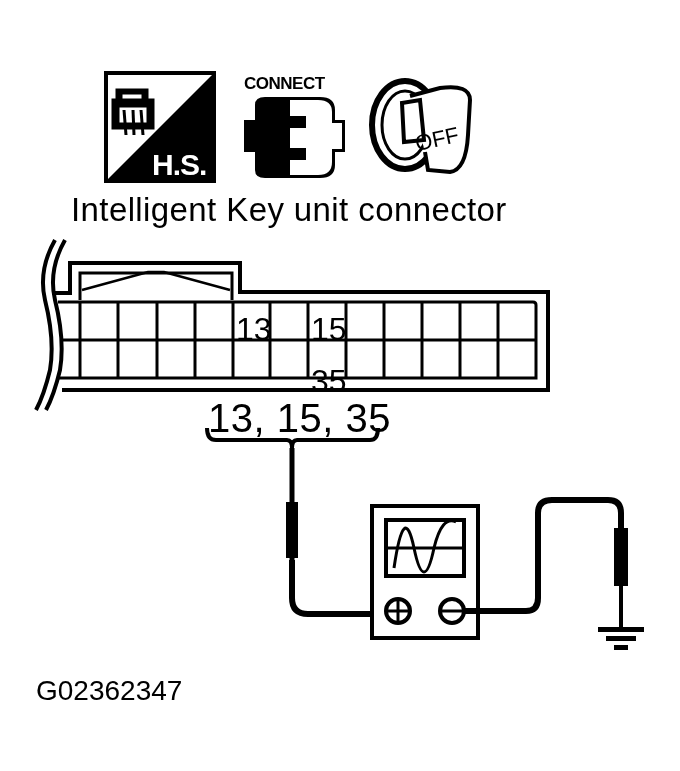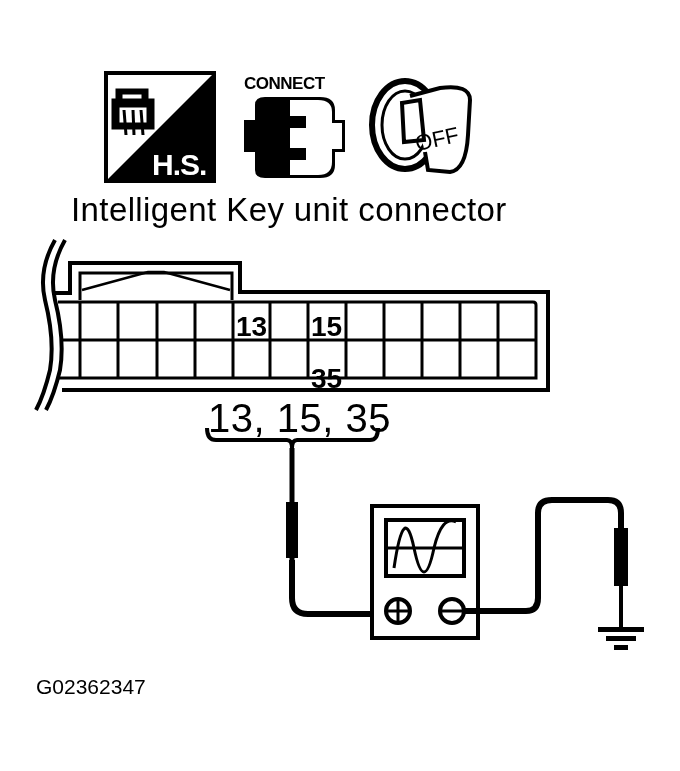--- a/index.html
+++ b/index.html
@@ -1,21 +1,21 @@
 <!DOCTYPE html>
 <html><head>
 <meta charset="utf-8">
 <style>
   html, body { margin:0; padding:0; background:#ffffff; }
   body { width:680px; height:771px; position:relative; overflow:hidden;
          font-family:"Liberation Sans", sans-serif; color:#000; }
   .abs { position:absolute;text-align:center; }
   .title { left:36px; top:191px; font-size:33px; letter-spacing:0.4px; white-space:nowrap;margin-left:35px; }
-  .figid { left:36px; top:675px; font-size:21px; }
-  .pin { font-size:28px; font-family:"Liberation Sans", sans-serif;font-weight:bold; }
+  .figid { left:36px; top:675px; font-size:28px; }
+  .pin { font-size:32px; font-family:"Liberation Sans", sans-serif; }
   .pins-label { left:208px; top:396px; font-size:40px; letter-spacing:0.5px; white-space:nowrap; }
   .connect-lbl { left:244px; top:74px; font-size:17px; font-weight:bold; letter-spacing:-0.5px; }
   svg { position:absolute; left:0; top:0; }
 </style>
 </head>
 <body>
 
 <svg width="680" height="771" viewBox="0 0 680 771">
 
   <g>

